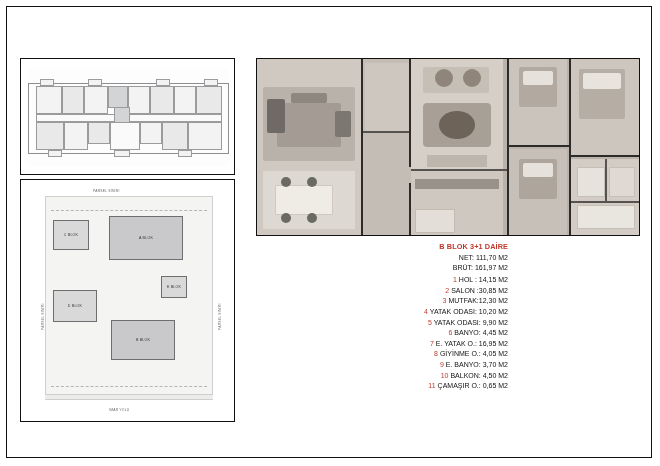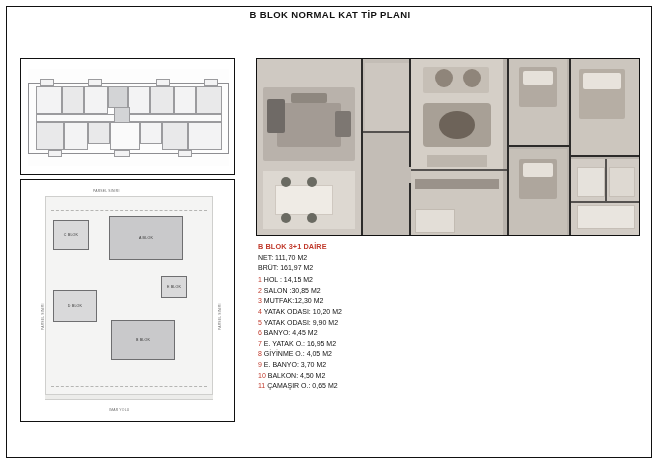--- a/index.html
+++ b/index.html
@@ -146,20 +146,21 @@
   }
   .wall.light { background: #555250; }
   
   .legend {
     position: absolute;
     left: 258px; top: 242px;
     width: 250px;
     font-size: 7px;
     line-height: 10.6px;
     color: #111;
+    text-align: right;
   }
   .legend .hdr {
     font-weight: bold;
     color: #c0392b;
     font-size: 7.3px;
     letter-spacing: 0.1px;
   }
   .legend .hdr2 {
     font-weight: bold;
     color: #c0392b;
@@ -181,21 +182,20 @@
   .legend li .num { color: #c0392b; }
   .gapline { height: 1.5px; }
 </style>
 </head>
 <body>
 
 <div id="page">
 
   <div class="frame"></div>
 
-  <div class="title">B BLOK NORMAL KAT TİP PLANI</div>
 
   <div class="left-top">
     <div class="mini-plan">
 
       <div class="mp-line" style="left:0;top:14px;width:201px;height:0.6px;"></div>
       <div class="mp-line" style="left:0;top:84px;width:201px;height:0.6px;"></div>
       <div class="mp-line" style="left:0;top:14px;width:0.6px;height:70px;"></div>
       <div class="mp-line" style="left:200px;top:14px;width:0.6px;height:70px;"></div>
 
       <div class="mp-unit light" style="left:8px;top:17px;width:26px;height:28px;"></div>

